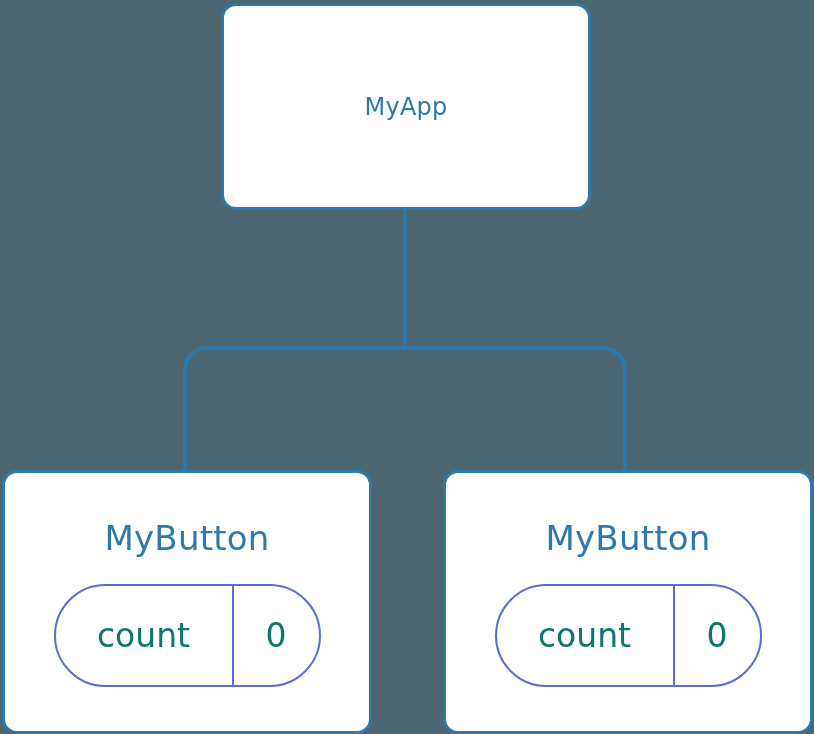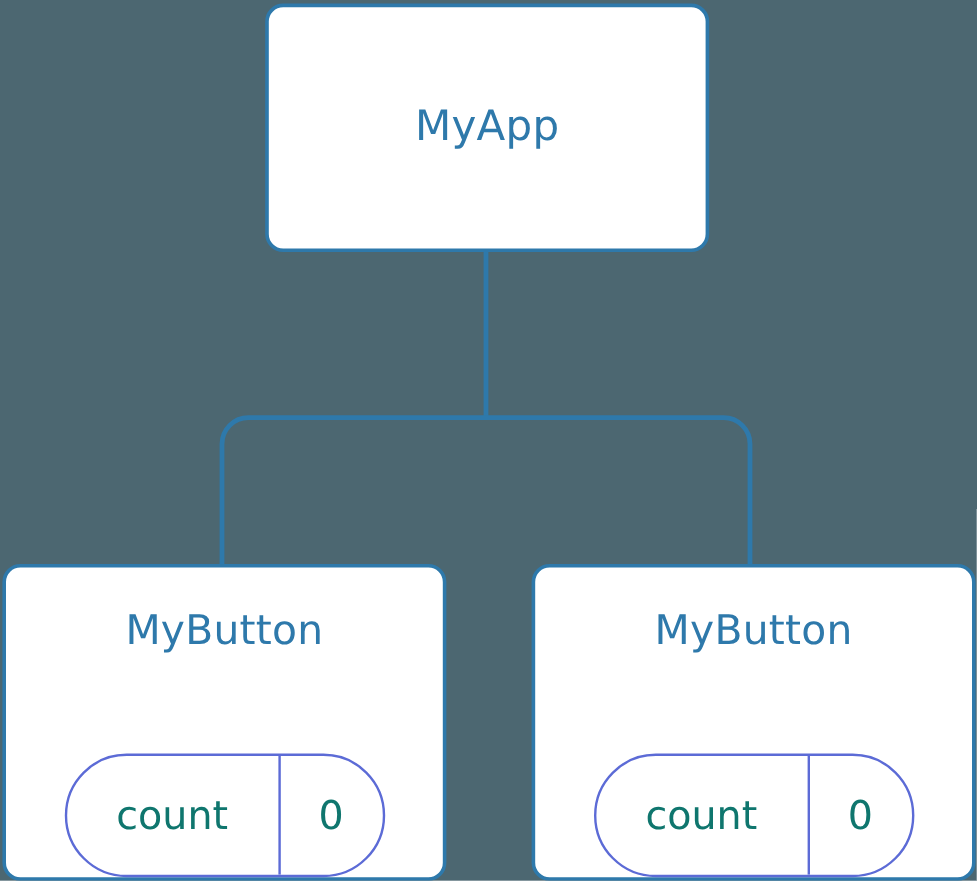--- a/index.html
+++ b/index.html
@@ -47,29 +47,28 @@
   }
   
   #node-root {
     left: 221px;
     top: 3px;
     width: 370px;
     height: 207px;
     justify-content: center;
   }
   #node-root .node-title {
-    font-size: 35px;
+    font-size: 24px;
   }
   
   .node-leaf {
     top: 470px;
     width: 370px;
     height: 264px;
-    padding-top: 36px;
-    justify-content: space-between;
+    padding-top: 48px;
   }
   #node-button-left  { left: 2px; }
   #node-button-right { left: 443px; }
 
   
   .state-pill {
     position: relative;
     box-sizing: border-box;
     margin-top: 29px;
     width: 267px;

